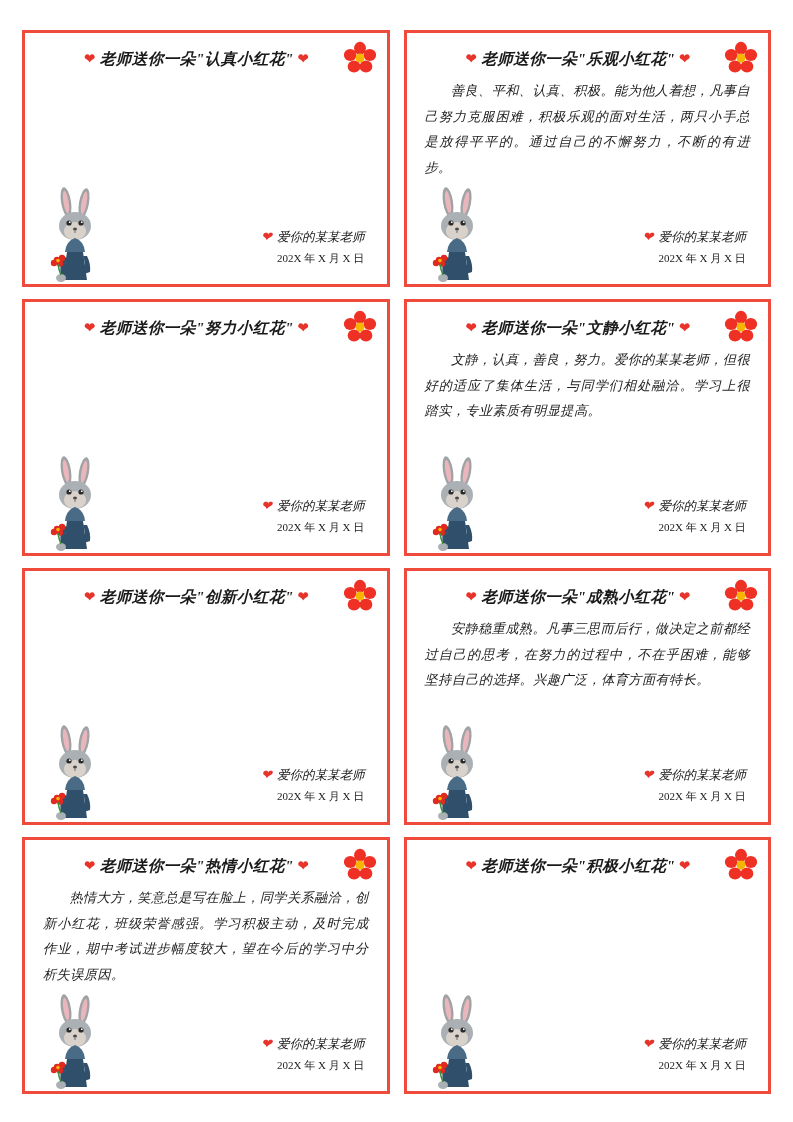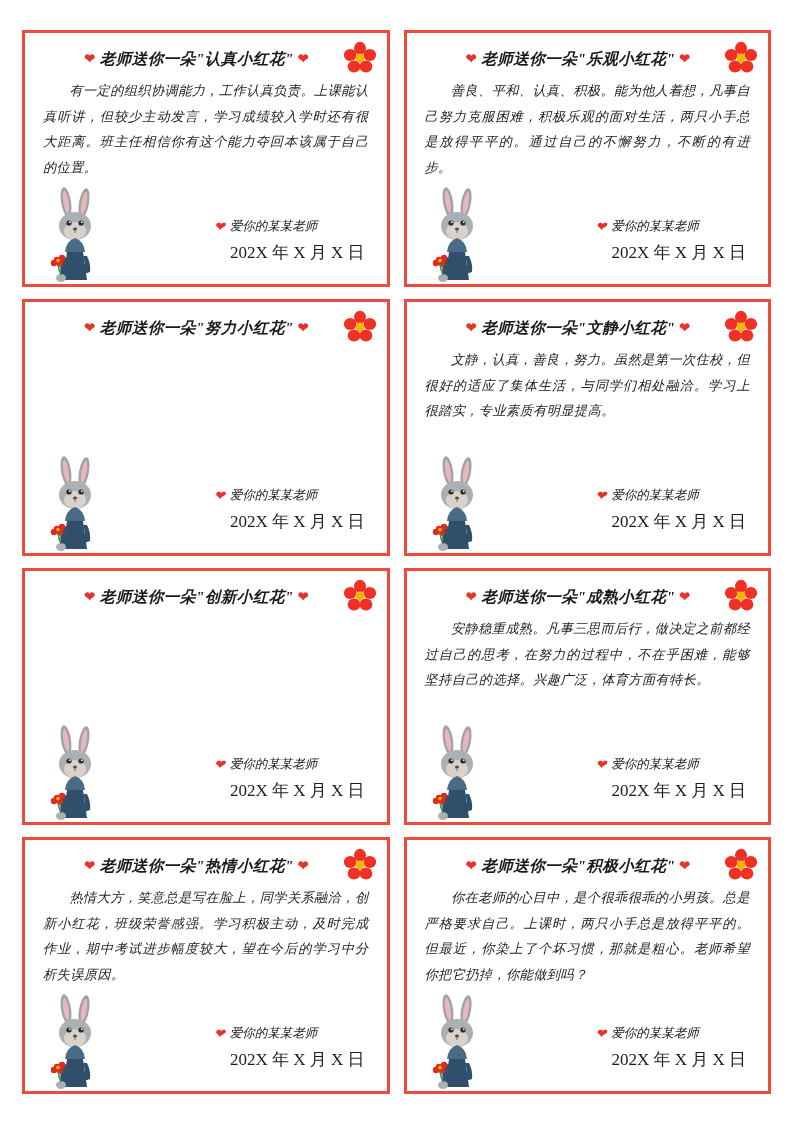--- a/index.html
+++ b/index.html
@@ -92,21 +92,21 @@
   .sign-line1 {
     display: flex;
     align-items: center;
     gap: 5px;
     white-space: nowrap;
   }
   .sign-line2 {
     padding-left: 16px;
     white-space: nowrap;
     font-style: normal;
-    font-size: 17px;
+    font-size: 11px;
   }
   .bunny {
     position: absolute;
     left: 14px;
     bottom: 2px;
     width: 76px;
     height: 96px;
   }
   
   .bunny svg { display: block; }
@@ -128,21 +128,20 @@
             <ellipse cx="8.5" cy="16.5" rx="7.5" ry="7"></ellipse>
           </g>
           <circle cx="20" cy="20" r="5.2" fill="#f7b500"></circle>
         </svg>
       </div>
       <div class="card-title">
         <span class="heart">❤</span>
         <span class="title-text">老师送你一朵"认真小红花"</span>
         <span class="heart">❤</span>
       </div>
-      <div class="body-text">有一定的组织协调能力，工作认真负责。上课能认真听讲，但较少主动发言，学习成绩较入学时还有很大距离。班主任相信你有这个能力夺回本该属于自己的位置。</div>
       <div class="bunny">
         <svg viewBox="0 0 76 96" width="76" height="96">
           <g>
             <ellipse cx="27" cy="16" rx="5" ry="15" fill="#9fa3a6" transform="rotate(-9 27 16)"></ellipse>
             <ellipse cx="27" cy="16" rx="2.6" ry="11.5" fill="#e9b6bb" transform="rotate(-9 27 16)"></ellipse>
             <ellipse cx="45" cy="17" rx="5" ry="15" fill="#9fa3a6" transform="rotate(10 45 17)"></ellipse>
             <ellipse cx="45" cy="17" rx="2.6" ry="11.5" fill="#e9b6bb" transform="rotate(10 45 17)"></ellipse>
             <ellipse cx="36" cy="40" rx="16" ry="14" fill="#aab0b3"></ellipse>
             <ellipse cx="36" cy="45" rx="11" ry="9" fill="#d9d2cb"></ellipse>
             <circle cx="30" cy="37" r="2.6" fill="#2b2b2b"></circle>
@@ -304,21 +303,21 @@
             <ellipse cx="8.5" cy="16.5" rx="7.5" ry="7"></ellipse>
           </g>
           <circle cx="20" cy="20" r="5.2" fill="#f7b500"></circle>
         </svg>
       </div>
       <div class="card-title">
         <span class="heart">❤</span>
         <span class="title-text">老师送你一朵"文静小红花"</span>
         <span class="heart">❤</span>
       </div>
-      <div class="body-text">文静，认真，善良，努力。虽然是第一次住校，但很好的适应了集体生活，与同学们相处融洽。学习上很踏实，专业素质有明显提高。</div>
+      <div class="body-text">文静，认真，善良，努力。爱你的某某老师，但很好的适应了集体生活，与同学们相处融洽。学习上很踏实，专业素质有明显提高。</div>
       <div class="bunny">
         <svg viewBox="0 0 76 96" width="76" height="96">
           <g>
             <ellipse cx="27" cy="16" rx="5" ry="15" fill="#9fa3a6" transform="rotate(-9 27 16)"></ellipse>
             <ellipse cx="27" cy="16" rx="2.6" ry="11.5" fill="#e9b6bb" transform="rotate(-9 27 16)"></ellipse>
             <ellipse cx="45" cy="17" rx="5" ry="15" fill="#9fa3a6" transform="rotate(10 45 17)"></ellipse>
             <ellipse cx="45" cy="17" rx="2.6" ry="11.5" fill="#e9b6bb" transform="rotate(10 45 17)"></ellipse>
             <ellipse cx="36" cy="40" rx="16" ry="14" fill="#aab0b3"></ellipse>
             <ellipse cx="36" cy="45" rx="11" ry="9" fill="#d9d2cb"></ellipse>
             <circle cx="30" cy="37" r="2.6" fill="#2b2b2b"></circle>
@@ -539,21 +538,20 @@
             <ellipse cx="8.5" cy="16.5" rx="7.5" ry="7"></ellipse>
           </g>
           <circle cx="20" cy="20" r="5.2" fill="#f7b500"></circle>
         </svg>
       </div>
       <div class="card-title">
         <span class="heart">❤</span>
         <span class="title-text">老师送你一朵"积极小红花"</span>
         <span class="heart">❤</span>
       </div>
-      <div class="body-text">你在老师的心目中，是个很乖很乖的小男孩。总是严格要求自己。上课时，两只小手总是放得平平的。但最近，你染上了个坏习惯，那就是粗心。老师希望你把它扔掉，你能做到吗？</div>
       <div class="bunny">
         <svg viewBox="0 0 76 96" width="76" height="96">
           <g>
             <ellipse cx="27" cy="16" rx="5" ry="15" fill="#9fa3a6" transform="rotate(-9 27 16)"></ellipse>
             <ellipse cx="27" cy="16" rx="2.6" ry="11.5" fill="#e9b6bb" transform="rotate(-9 27 16)"></ellipse>
             <ellipse cx="45" cy="17" rx="5" ry="15" fill="#9fa3a6" transform="rotate(10 45 17)"></ellipse>
             <ellipse cx="45" cy="17" rx="2.6" ry="11.5" fill="#e9b6bb" transform="rotate(10 45 17)"></ellipse>
             <ellipse cx="36" cy="40" rx="16" ry="14" fill="#aab0b3"></ellipse>
             <ellipse cx="36" cy="45" rx="11" ry="9" fill="#d9d2cb"></ellipse>
             <circle cx="30" cy="37" r="2.6" fill="#2b2b2b"></circle>

